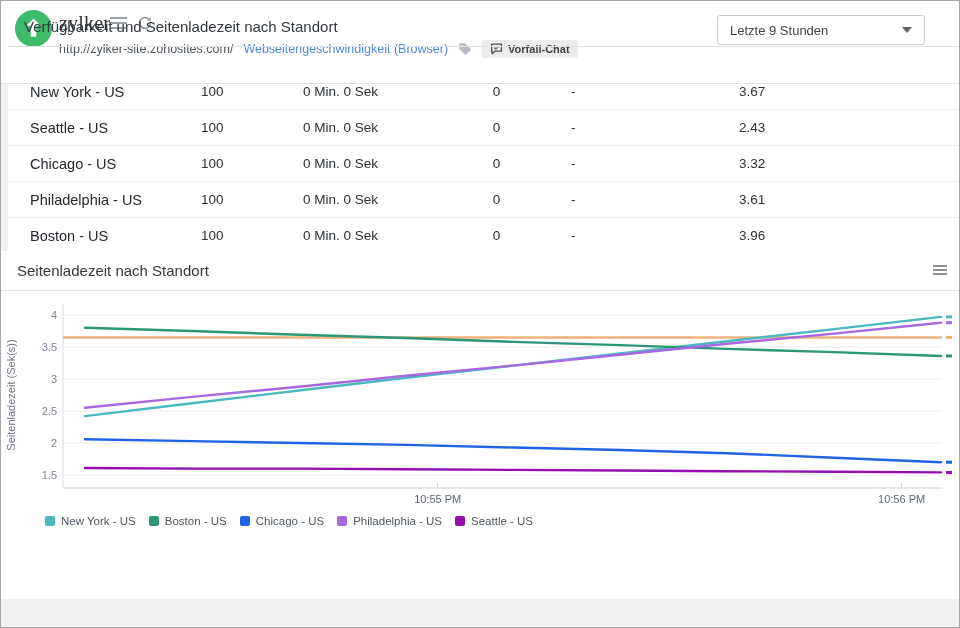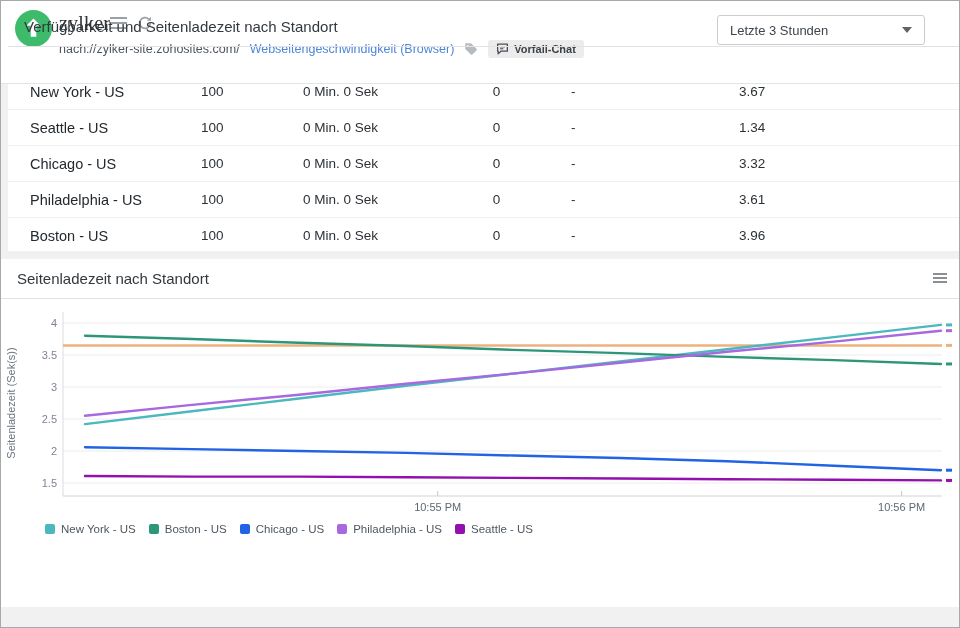--- a/index.html
+++ b/index.html
@@ -25,21 +25,21 @@
   .tab{font-size:12.5px;color:#53575c;padding:2px 1px 6px;cursor:pointer;position:relative;white-space:nowrap;}
   .tab.active{color:#1f2326;font-weight:bold;}
   .tab.active::after{content:"";position:absolute;left:0;right:0;bottom:0;height:3px;background:#8f9398;}
   
   .card{background:#fff;}
   .card-title-row{position:relative;padding:11px 16px 10px;border-bottom:1px solid #e2e2e2;}
   .card-title{font-size:15px;color:#33383d;}
   .menu-icon{position:absolute;right:12px;top:12px;width:14px;cursor:pointer;}
   .menu-icon div{height:2px;background:#8a8f94;margin:2px 0;}
   #table-card{margin-top:6px;height:244px;box-sizing:border-box;margin-left:7px;}
-  #chart-card{margin-top:8px;height:348px;box-sizing:border-box;}
+  #chart-card{margin-top:0;height:348px;box-sizing:border-box;}
   
   .grid-row{display:grid;grid-template-columns:130px 145px 150px 95px 165px 1fr;align-items:center;padding-left:16px;}
   .t-head{height:26px;background:#fafafa;border-bottom:1px solid #ececec;font-size:11.5px;color:#4a5058;}
   .t-row{height:35px;border-bottom:1px solid #efefef;font-size:13.5px;color:#2c3136;cursor:pointer;}
   .t-row .c1{font-size:14.5px;color:#24292e;}
   .c1{padding-left:6px;}
   .hc.c2,.hc.c3,.hc.c5{padding-left:4px;}
   .hc.c6{padding-left:6px;}
   .c4{text-align:center;}
   .t-row .c2{padding-left:47px;}
@@ -74,40 +74,40 @@
           </g>
         </svg>
     </div>
     <div class="hd-icon" style="left:136px;top:14px;">
       <svg width="16" height="16" viewBox="0 0 24 24">
           <path d="M20 12a8 8 0 1 1-2.4-5.7" fill="none" stroke="#9aa0a6" stroke-width="2.6"></path>
           <path d="M20.8 2.6v6h-6z" fill="#9aa0a6"></path>
         </svg>
     </div>
     <div class="url-row">
-      <span class="monitor-url">nach://zylker-site.zohosites.com/</span>
+      <span class="monitor-url">http://zylker-site.zohosites.com/</span>
       <span class="speed-link">Webseitengeschwindigkeit (Browser)</span>
       <span style="display:inline-flex;">
         <svg width="14" height="14" viewBox="0 0 24 24">
             <path d="M21.4 11.6l-9-9C12 2.2 11.5 2 11 2H4c-1.1 0-2 .9-2 2v7c0 .5.2 1 .6 1.4l9 9c.8.8 2 .8 2.8 0l7-7c.8-.8.8-2 0-2.8zM6.5 8C5.7 8 5 7.3 5 6.5S5.7 5 6.5 5 8 5.7 8 6.5 7.3 8 6.5 8z" fill="#b6bbc1"></path>
           </svg>
       </span>
       <span class="chat-badge">
         <span style="display:inline-flex;">
           <svg width="13" height="12" viewBox="0 0 24 22">
               <path d="M3 2h18v13H9l-5 5v-5H3z" fill="none" stroke="#4a4f55" stroke-width="2.4" stroke-linejoin="round"></path>
               <line x1="7.5" y1="7" x2="16.5" y2="7" stroke="#4a4f55" stroke-width="2"></line>
               <line x1="7.5" y1="10.6" x2="13.5" y2="10.6" stroke="#4a4f55" stroke-width="2"></line>
             </svg>
         </span>
         <span>Vorfall-Chat</span>
       </span>
     </div>
     <div class="time-select">
-      <span class="lbl">Letzte 3 Stunden</span>
+      <span class="lbl">Letzte 9 Stunden</span>
       <span class="caret"></span>
     </div>
   </div>
 
   <div class="card" id="table-card">
     <div class="card-title-row">
       <span class="card-title">Verfügbarkeit und Seitenladezeit nach Standort</span>
     </div>
     <div class="grid-row t-head">
         <div class="hc c1">Standort</div>
@@ -125,21 +125,21 @@
           <div class="c4">0</div>
           <div class="c5">-</div>
           <div class="c6">3.67</div>
         </div>
         <div class="grid-row t-row">
           <div class="c1">Seattle - US</div>
           <div class="c2">100</div>
           <div class="c3">0 Min. 0 Sek</div>
           <div class="c4">0</div>
           <div class="c5">-</div>
-          <div class="c6">1.34</div>
+          <div class="c6">2.43</div>
         </div>
         <div class="grid-row t-row">
           <div class="c1">Chicago - US</div>
           <div class="c2">100</div>
           <div class="c3">0 Min. 0 Sek</div>
           <div class="c4">0</div>
           <div class="c5">-</div>
           <div class="c6">3.32</div>
         </div>
         <div class="grid-row t-row">

